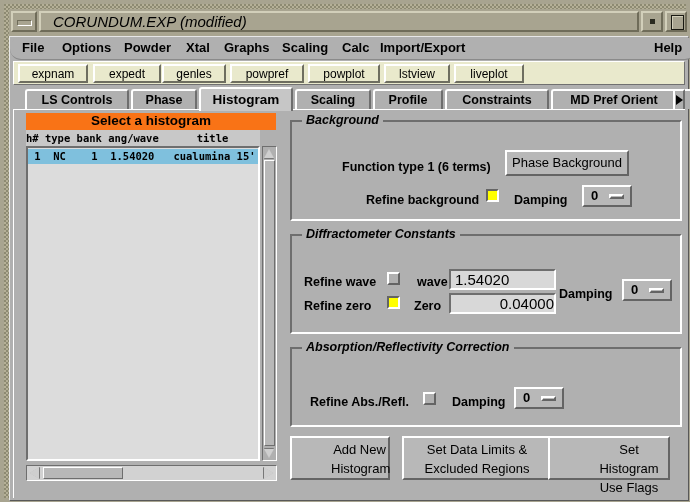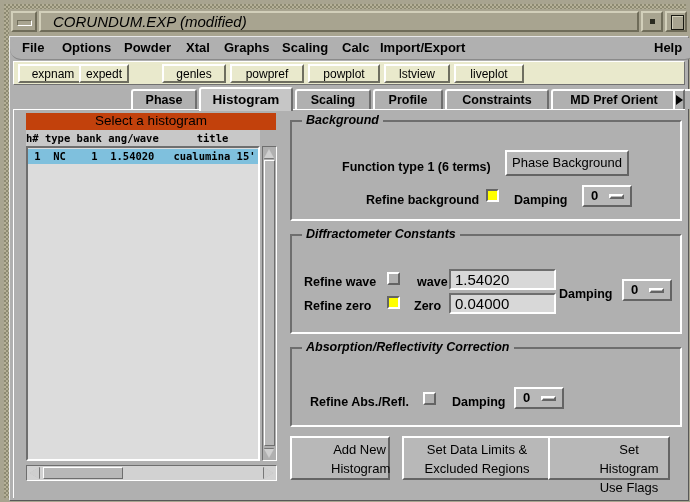--- a/index.html
+++ b/index.html
@@ -213,24 +213,24 @@
 
   
   #hist-panel {
     position: absolute; left: 8px; top: 3px;
     width: 258px; height: 375px;
   }
   #hist-title {
     position: absolute; left: 4px; top: 0px;
     width: 250px; height: 17px;
     line-height: 16px;
-    background: #c2410c;
+    background: #f97316;
     text-align: center;
     font-size: 13.5px;
-    font-weight: normal;
+    font-weight: bold;
     color: #000;
   }
   #hist-colhdr {
     position: absolute; left: 4px; top: 17px;
     width: 234px; height: 16px;
     background: #c8c8c8;
     font-family: "DejaVu Sans Mono", monospace;
     font-size: 10.5px;
     font-weight: bold;
     color: #000;
@@ -519,29 +519,30 @@
       <div class="menu-item" style="left:172px">Xtal</div>
       <div class="menu-item" style="left:210px">Graphs</div>
       <div class="menu-item" style="left:268px">Scaling</div>
       <div class="menu-item" style="left:328px">Calc</div>
       <div class="menu-item" style="left:366px">Import/Export</div>
       <div class="menu-item" style="left:640px">Help</div>
     </div>
 
     <div id="toolbar">
       <div class="tool-btn" style="left:4px;width:70px">expnam</div>
-      <div class="tool-btn" style="left:65px;width:50px">expedt</div>
+      <div class="tool-btn" style="left:79px;width:68px">expedt</div>
       <div class="tool-btn" style="left:148px;width:64px">genles</div>
       <div class="tool-btn" style="left:216px;width:74px">powpref</div>
       <div class="tool-btn" style="left:294px;width:72px">powplot</div>
       <div class="tool-btn" style="left:370px;width:66px">lstview</div>
       <div class="tool-btn" style="left:440px;width:70px">liveplot</div>
     </div>
 
     <div id="tabrow">
+      <div class="tab" style="left:12px;width:104px">LS Controls</div>
       <div class="tab" style="left:118px;width:66px">Phase</div>
       <div class="tab active" style="left:186px;width:94px">Histogram</div>
       <div class="tab" style="left:282px;width:76px">Scaling</div>
       <div class="tab" style="left:360px;width:70px">Profile</div>
       <div class="tab" style="left:538px;width:126px">MD Pref Orient</div>
       <div class="tab" style="left:432px;width:104px">Constraints</div>
 
       <div class="tab" style="left:666px;width:126px">SH Pref Orient</div>
       <div id="tab-scroll-arrow">
         <i></i>
@@ -593,21 +594,21 @@
         <div class="group-title">Diffractometer Constants</div>
 
         <div class="lbl" style="left:12px; top:39px;">Refine wave</div>
         <div class="chk" style="left:95px; top:36px;"></div>
         <div class="lbl" style="left:125px; top:39px;">wave</div>
         <div class="tfield" style="left:157px; top:33px; width:107px; height:21px;">1.54020</div>
 
         <div class="lbl" style="left:12px; top:63px;">Refine zero</div>
         <div class="chk on" style="left:95px; top:60px;"></div>
         <div class="lbl" style="left:122px; top:63px;">Zero</div>
-        <div class="tfield" style="left:157px; top:57px; width:107px; height:21px;">0.04000</div>
+        <div class="tfield" style="left:157px; top:57px; width:107px; height:21px;text-align:right;">0.04000</div>
 
         <div class="lbl" style="left:267px; top:51px;">Damping</div>
         <div class="optmenu" style="left:330px; top:43px; width:50px;">
           <span class="val">0</span>
           <span class="ind"></span>
         </div>
       </div>
 
       <div class="group" id="grp-absorption">
         <div class="group-title">Absorption/Reflectivity Correction</div>

